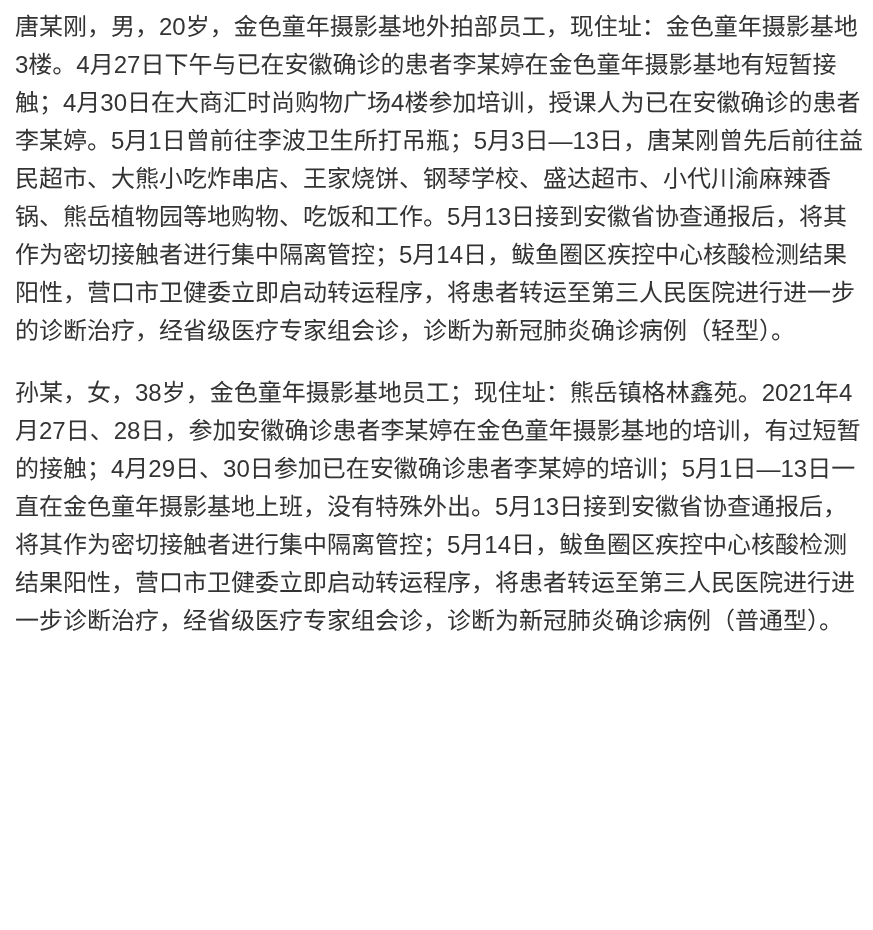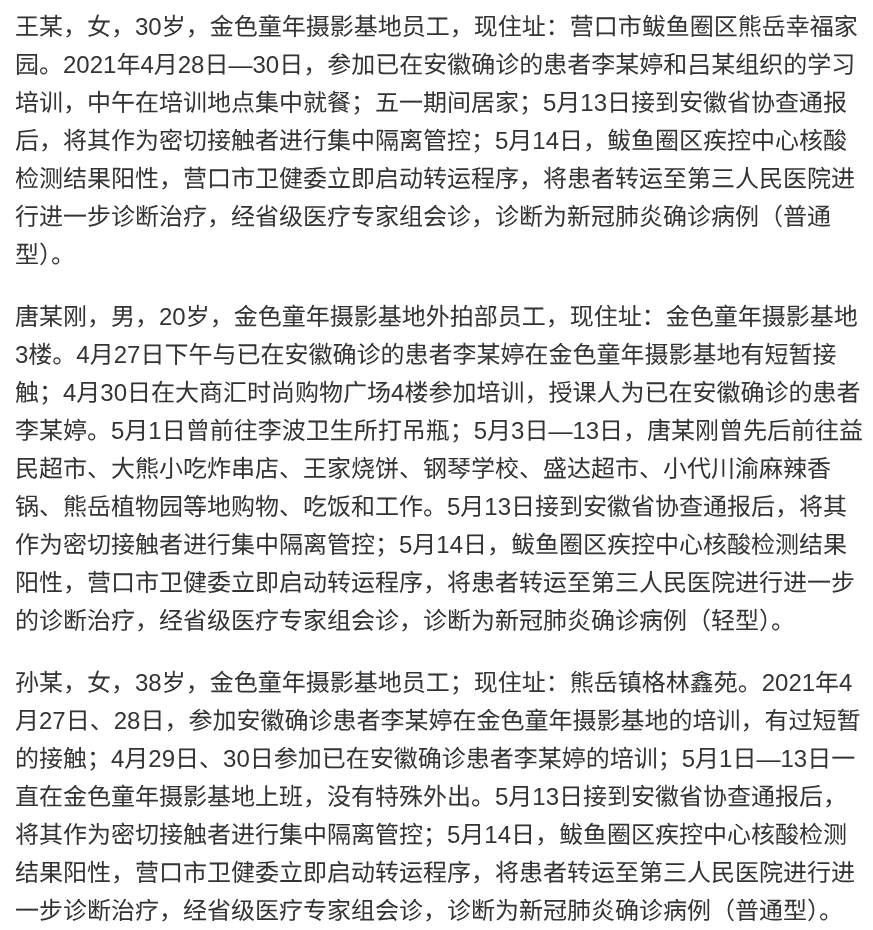--- a/index.html
+++ b/index.html
@@ -33,16 +33,15 @@
     overflow-wrap: break-word;
   }
   .case-paragraph:last-child{
     margin-bottom: 8px;
   }
 </style>
 </head>
 <body>
 
 <main class="article">
-  <p class="case-paragraph">王某，女，30岁，金色童年摄影基地员工，现住址：营口市鲅鱼圈区熊岳幸福家园。2021年4月28日—30日，参加已在安徽确诊的患者李某婷和吕某组织的学习培训，中午在培训地点集中就餐；五一期间居家；5月13日接到安徽省协查通报后，将其作为密切接触者进行集中隔离管控；5月14日，鲅鱼圈区疾控中心核酸检测结果阳性，营口市卫健委立即启动转运程序，将患者转运至第三人民医院进行进一步诊断治疗，经省级医疗专家组会诊，诊断为新冠肺炎确诊病例（普通型）。</p>
   <p class="case-paragraph">唐某刚，男，20岁，金色童年摄影基地外拍部员工，现住址：金色童年摄影基地3楼。4月27日下午与已在安徽确诊的患者李某婷在金色童年摄影基地有短暂接触；4月30日在大商汇时尚购物广场4楼参加培训，授课人为已在安徽确诊的患者李某婷。5月1日曾前往李波卫生所打吊瓶；5月3日—13日，唐某刚曾先后前往益民超市、大熊小吃炸串店、王家烧饼、钢琴学校、盛达超市、小代川渝麻辣香锅、熊岳植物园等地购物、吃饭和工作。5月13日接到安徽省协查通报后，将其作为密切接触者进行集中隔离管控；5月14日，鲅鱼圈区疾控中心核酸检测结果阳性，营口市卫健委立即启动转运程序，将患者转运至第三人民医院进行进一步的诊断治疗，经省级医疗专家组会诊，诊断为新冠肺炎确诊病例（轻型）。</p>
   <p class="case-paragraph">孙某，女，38岁，金色童年摄影基地员工；现住址：熊岳镇格林鑫苑。2021年4月27日、28日，参加安徽确诊患者李某婷在金色童年摄影基地的培训，有过短暂的接触；4月29日、30日参加已在安徽确诊患者李某婷的培训；5月1日—13日一直在金色童年摄影基地上班，没有特殊外出。5月13日接到安徽省协查通报后，将其作为密切接触者进行集中隔离管控；5月14日，鲅鱼圈区疾控中心核酸检测结果阳性，营口市卫健委立即启动转运程序，将患者转运至第三人民医院进行进一步诊断治疗，经省级医疗专家组会诊，诊断为新冠肺炎确诊病例（普通型）。</p>
 </main>
 
 </body></html>

